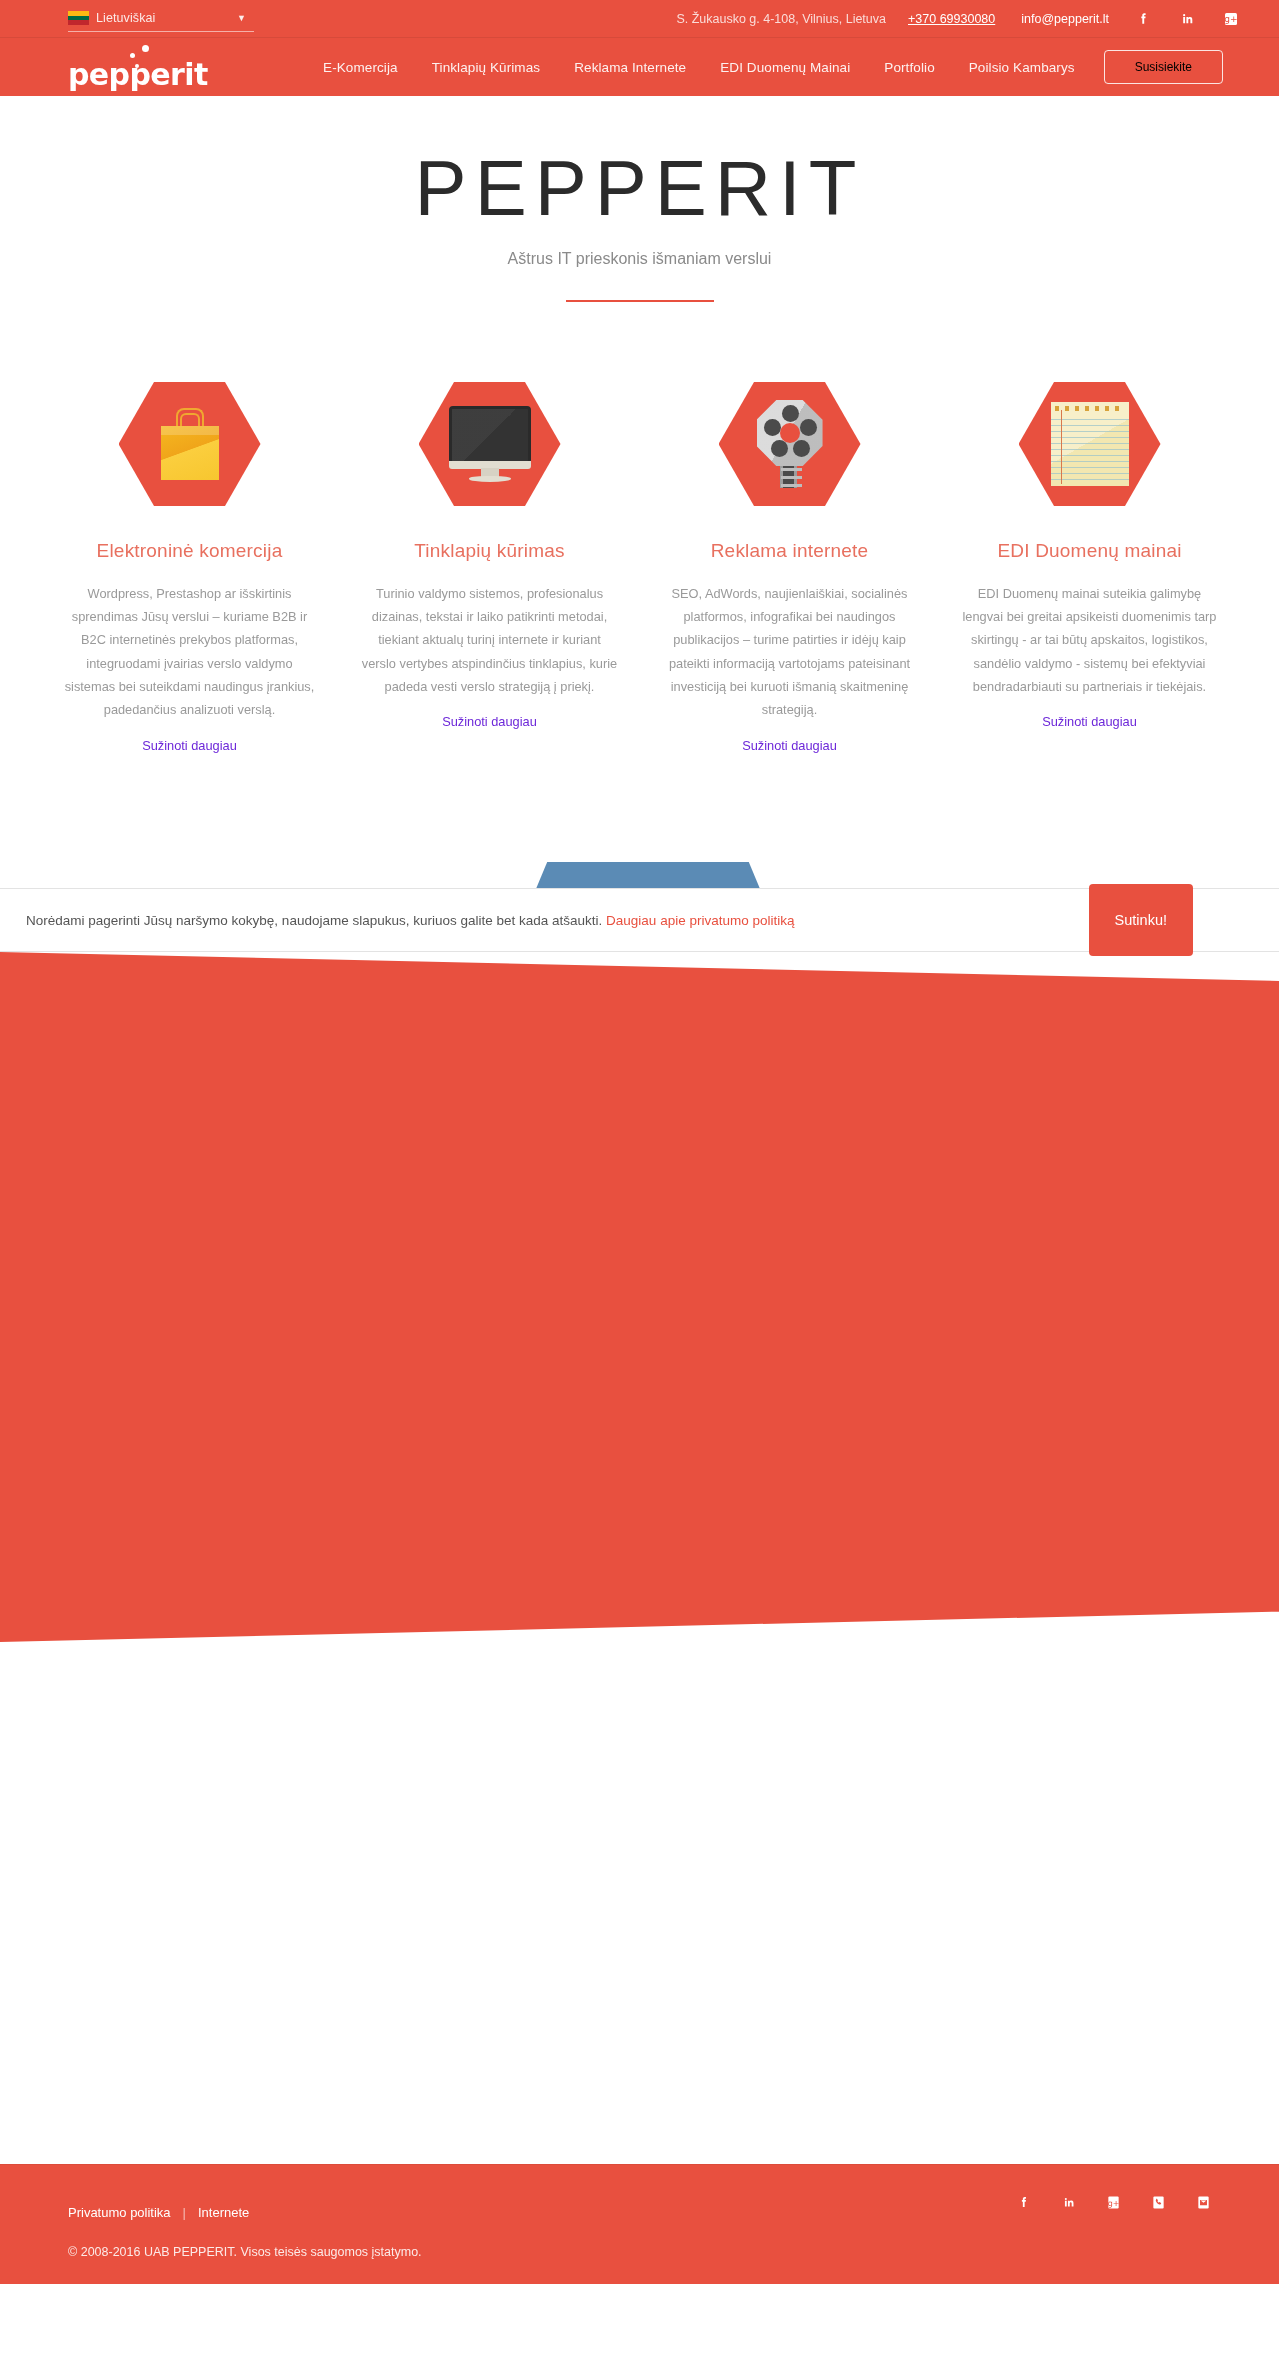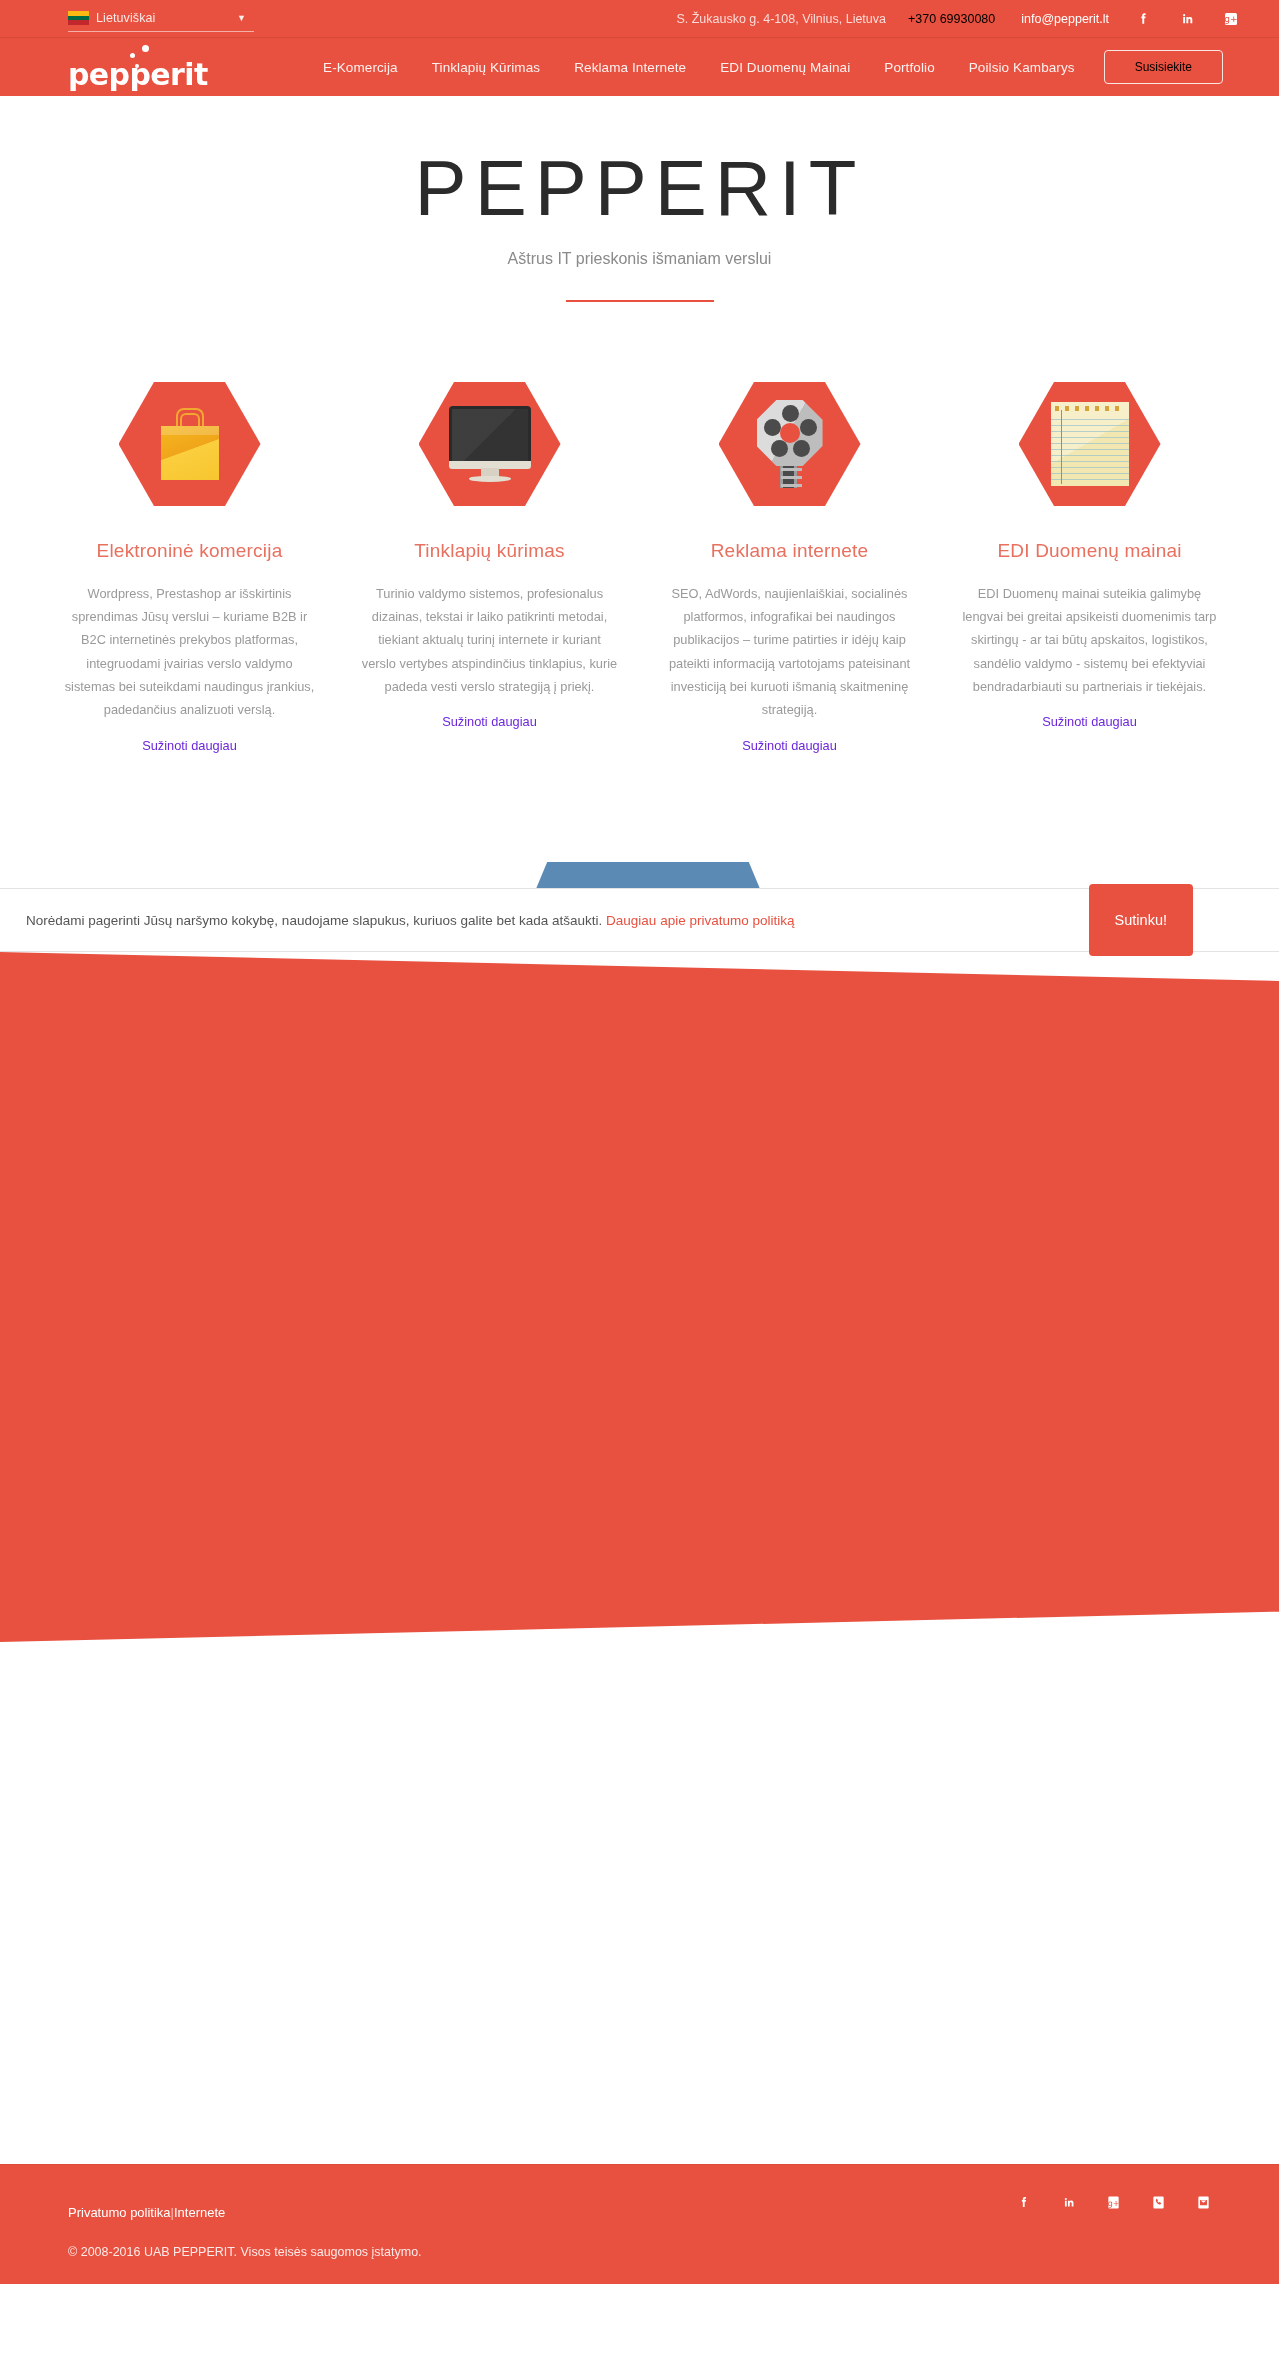--- a/index.html
+++ b/index.html
@@ -54,21 +54,21 @@
 
   .topbar-right {
     position: absolute;
     right: 40px;
     display: flex;
     align-items: center;
     gap: 0;
     font-size: 12.5px;
   }
   .tb-address { color: rgba(255,255,255,.80); margin-right: 22px; }
-  .tb-phone   { color: #000000; margin-right: 26px; }
+  .tb-phone   { color: #ffffff; margin-right: 26px; text-decoration: underline; }
   .tb-email   { color: #ffffff; margin-right: 26px; text-decoration: none; }
   .tb-social  { display: flex; align-items: center; gap: 28px; }
   .tb-social a {
     color: #fff;
     text-decoration: none;
     display: inline-flex;
     align-items: center;
     justify-content: center;
     width: 16px; height: 16px;
   }
@@ -363,21 +363,21 @@
     height: 120px;
     position: relative;
     border-top: 1px solid rgba(0,0,0,.05);
     display: flex;
     align-items: center;
   }
   .footer-left { margin-left: 68px; }
   .footer-links {
     display: flex;
     align-items: flex-start;
-    gap: 0;
+    gap: 12px;
     font-size: 13px;
     margin-top: 16px;
   }
   .footer-links a { color: #ffffff; text-decoration: none; }
   .footer-sep { color: rgba(255,255,255,.6); }
   .footer-copy {
     margin-top: 25px;
     font-size: 12.5px;
     color: rgba(255,255,255,.88);
   }

